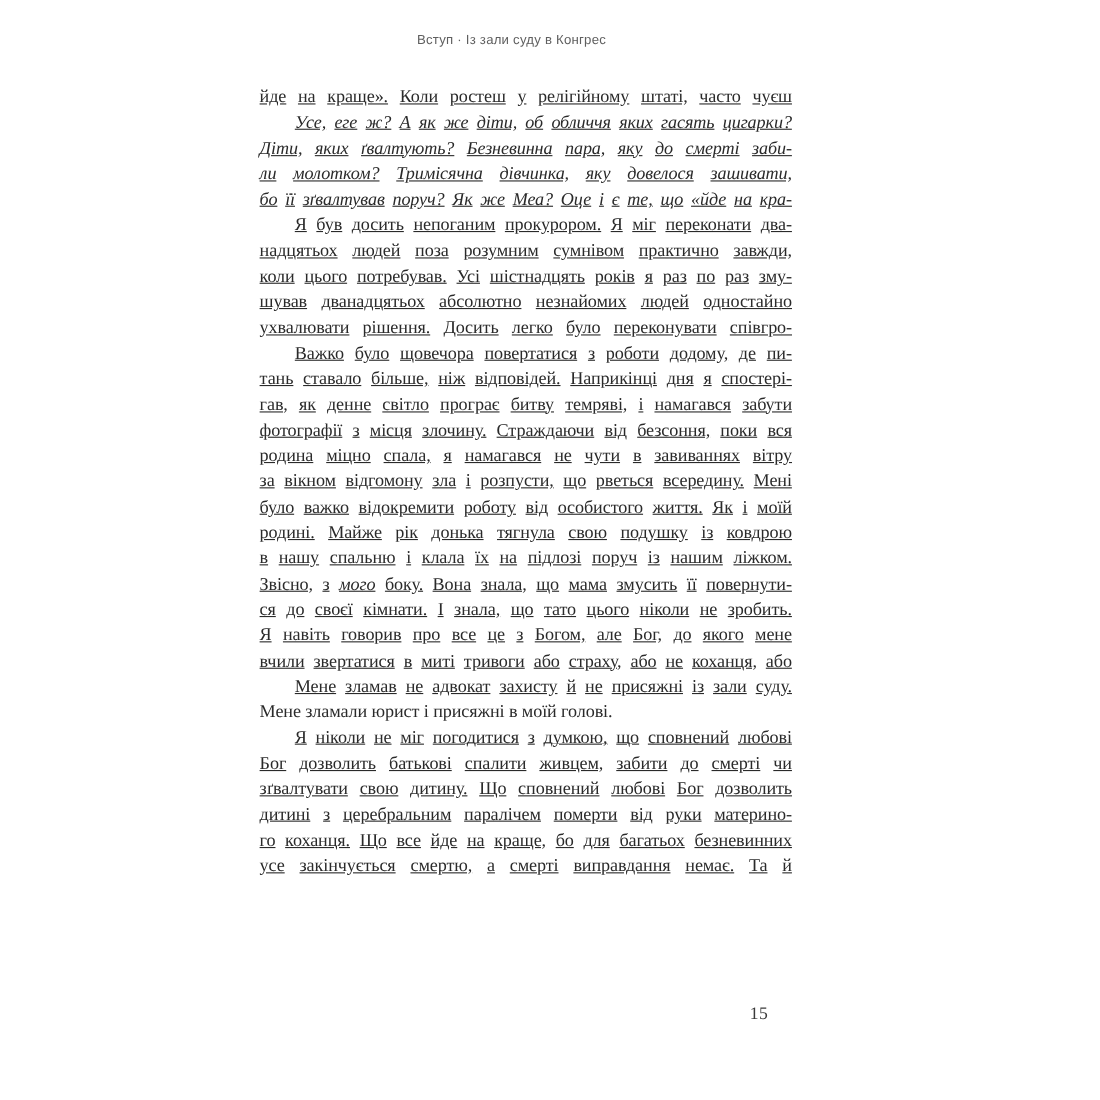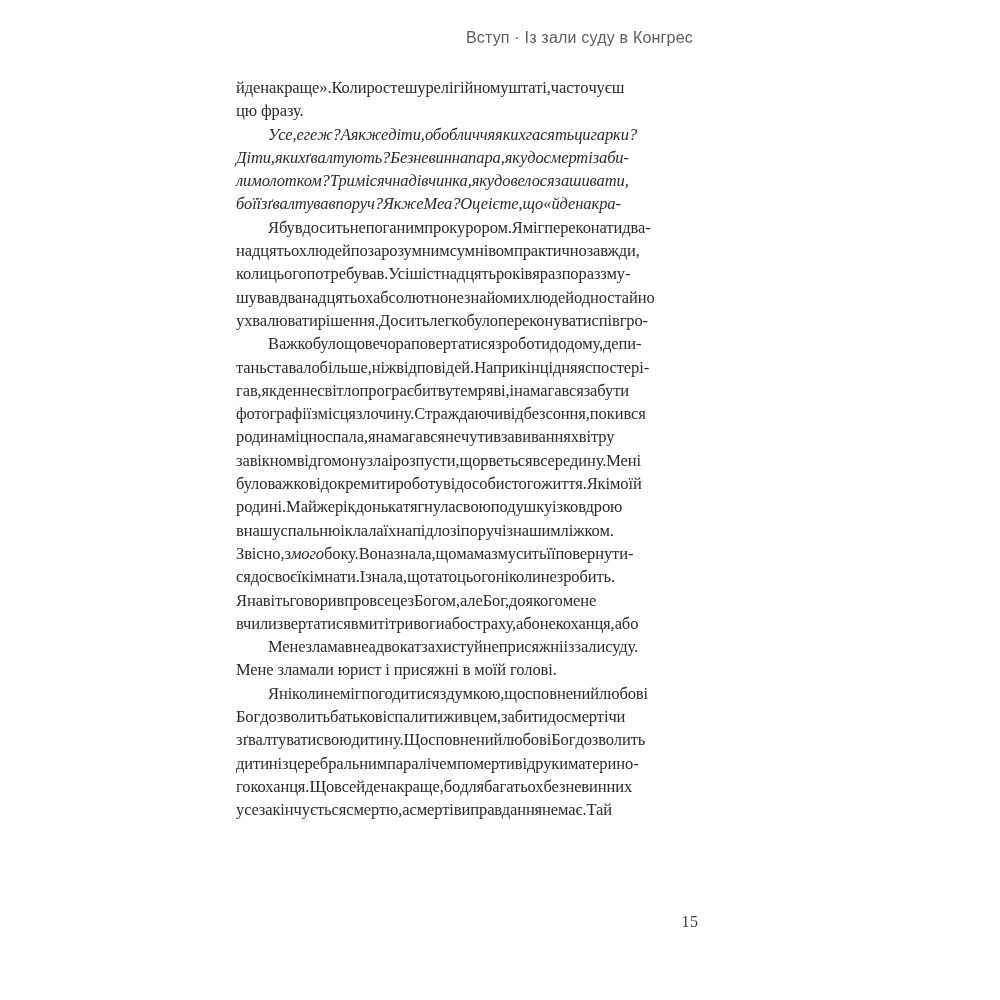--- a/index.html
+++ b/index.html
@@ -10,41 +10,43 @@
     height: 1000px;
     background: var(--bg, #ffffff);
     font-family: "Liberation Serif", serif;
     overflow: hidden;
   }
   .running-header {
     position: absolute;
     left: 237px;
     top: 29px;
     width: 456px;
-    text-align: right;
+    text-align: center;
     font-family: "Liberation Sans", sans-serif;
-    font-size: 16px;
+    font-size: 12px;
     letter-spacing: 0.2px;
     color: var(--header-color, #5f5f5f);
   }
   .body-text {
     position: absolute;
     left: 236px;
     top: 76px;
     width: 484px;
     font-size: 16.5px;
     letter-spacing: -0.1px;
     color: var(--body-color, #2a2a2a);
   }
   .line {
     height: 23.3px;
     line-height: 23.3px;
   }
   .line.just {
     display: flex;
+    justify-content: space-between;
+    text-decoration: underline;
   }
   .line.indent { padding-left: 32px; }
   .line.italic, .em { font-style: italic; }
   .word { flex: 0 0 auto; }
   .folio {
     position: absolute;
     left: 640px;
     top: 913px;
     width: 100px;
     text-align: center;
@@ -67,21 +69,20 @@
         <span class="word">на</span>
         <span class="word">краще».</span>
         <span class="word">Коли</span>
         <span class="word">ростеш</span>
         <span class="word">у</span>
         <span class="word">релігійному</span>
         <span class="word">штаті,</span>
         <span class="word">часто</span>
         <span class="word">чуєш</span>
       </div>
-      <div class="line"><span>цю фразу.</span></div>
       <div class="line just italic indent">
         <span class="word">Усе,</span>
         <span class="word">еге</span>
         <span class="word">ж?</span>
         <span class="word">А</span>
         <span class="word">як</span>
         <span class="word">же</span>
         <span class="word">діти,</span>
         <span class="word">об</span>
         <span class="word">обличчя</span>

